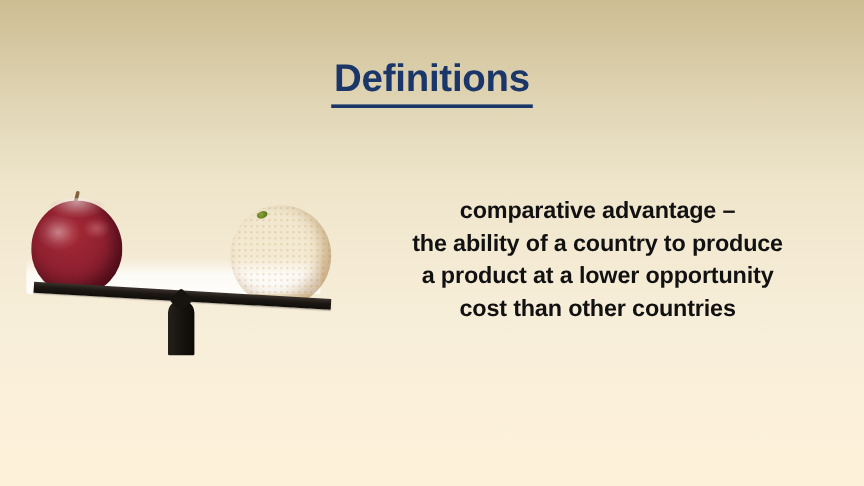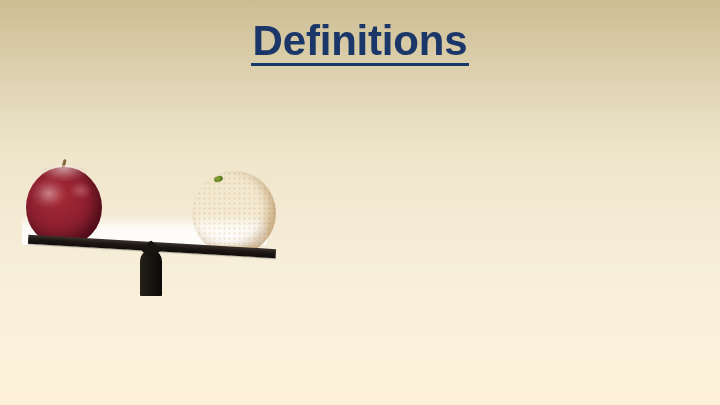--- a/index.html
+++ b/index.html
@@ -32,28 +32,29 @@
   
   #title-block {
     position: absolute;
     top: 22px;
     left: 0;
     width: 720px;
     text-align: center;
   }
   #slide-title {
     display: inline-block;
-    font-size: 42px;
+    font-size: 32px;
     font-weight: bold;
     color: #1b3668;
     letter-spacing: -0.2px;
     line-height: 38px;
     padding: 0 2px 3px 2px;
     border-bottom: 3px solid #1b3668;
     white-space: nowrap;
+    margin-top: 24px;
   }
 
   
   #seesaw-figure {
     position: absolute;
     left: 12px;
     top: 145px;
     width: 285px;
     height: 165px;
   }
@@ -222,14 +223,20 @@
     <div class="orange">
       <div class="orange-body"></div>
       <div class="orange-texture"></div>
       <div class="orange-stem"></div>
     </div>
 
     <div class="plank"></div>
     <div class="fulcrum"></div>
   </div>
 
+  <div id="definition-block">
+    <div class="def-line">comparative advantage –</div>
+    <div class="def-line">the ability of a country to produce</div>
+    <div class="def-line">a product at a lower opportunity</div>
+    <div class="def-line">cost than other countries</div>
+  </div>
 
 </div>
 
 </body></html>

